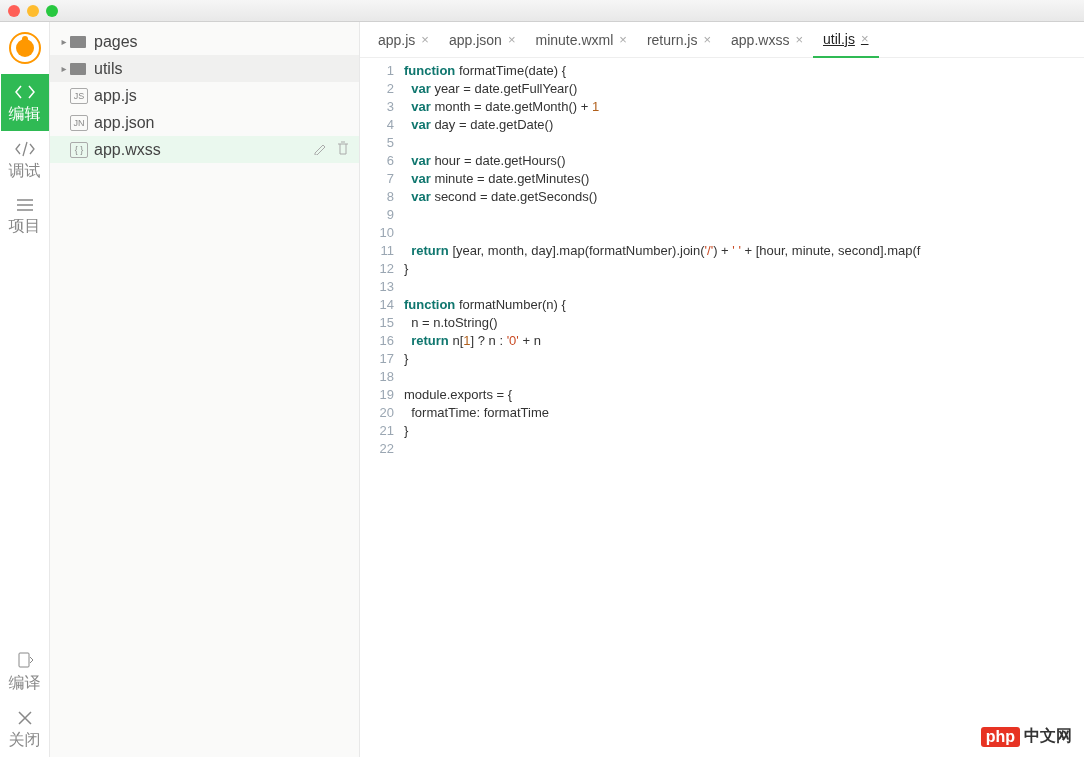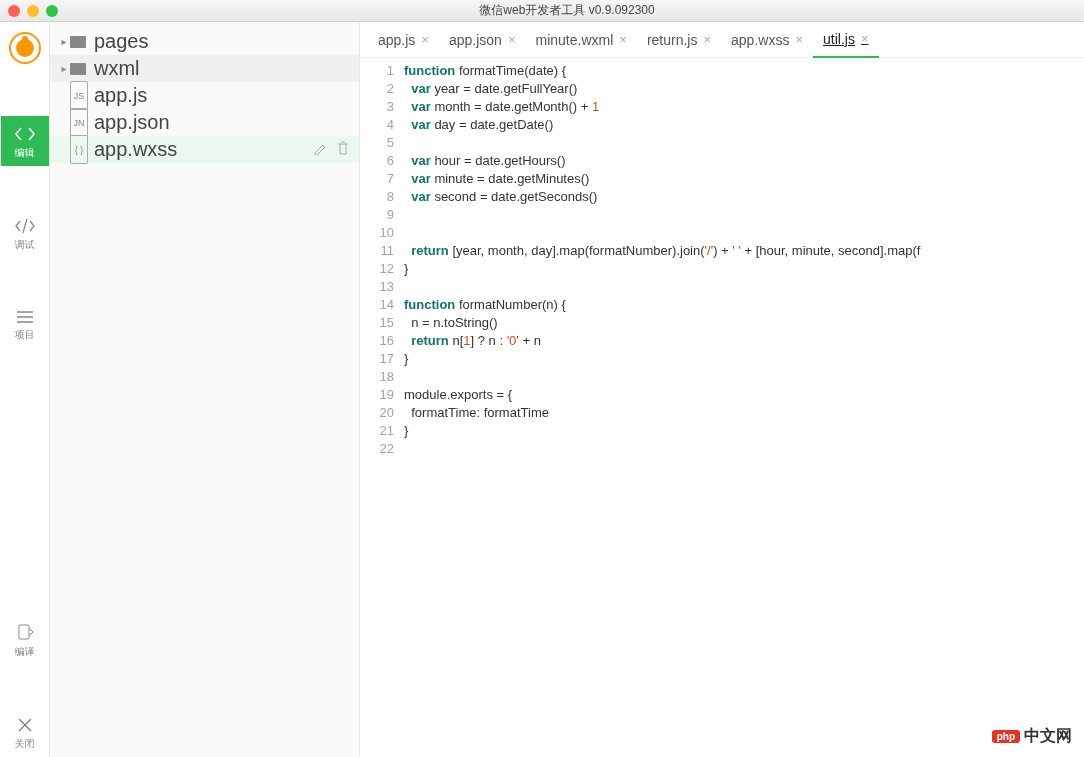--- a/index.html
+++ b/index.html
@@ -7,59 +7,58 @@
 .titlebar { height:22px; background:linear-gradient(#f6f6f6,#e8e8e8); border-bottom:1px solid #d0d0d0; display:flex; align-items:center; padding:0 8px; }
 .traffic { display:flex; gap:7px; }
 .dot { width:12px; height:12px; border-radius:50%; }
 .red{background:#ff5f57;} .yellow{background:#febc2e;} .green{background:#28c840;}
 .title { flex:1; text-align:center; font-size:12px; color:#444; }
 .main { display:flex; height:735px; }
 .leftbar { width:50px; background:#fff; border-right:1px solid #e8e8e8; display:flex; flex-direction:column; align-items:center; }
 .logo { width:32px; height:32px; border-radius:50%; background:#fff; border:2px solid #ff9800; margin:10px 0; display:flex; align-items:center; justify-content:center; }
 .logo-inner{ width:18px; height:18px; border-radius:50%; background:#ff9800; position:relative;}
 .logo-inner::after{content:"";position:absolute;top:-3px;left:6px;width:6px;height:6px;background:#ff9800;border-radius:50% 50% 0 0;}
-.leftitem { width:48px; padding:10px 0 6px; text-align:center; font-size:10px; color:#888; cursor:pointer;margin-top:42px; }
+.leftitem { width:48px; padding:10px 0 6px; text-align:center; font-size:16px; color:#888; cursor:pointer; }
 .leftitem.active { background:#2fba54; color:#fff; }
 .leftitem svg { display:block; margin:0 auto 4px; }
 .leftspacer{flex:1;}
 .sidebar { width:310px; background:#fafaf9; border-right:1px solid #e8e8e8; display:flex; flex-direction:column; }
 .proj-header { height:36px; display:flex; align-items:center; justify-content:space-between; padding:0 14px; border-bottom:1px solid #eee;}
 .proj-title { font-size:15px; color:#333; }
 .plus { color:#aaa; font-size:18px; cursor:pointer;}
 .tree { padding:6px 0; font-size:14px; color:#444; }
 .tree-row { height:27px; display:flex; align-items:center; padding-left:8px; cursor:pointer; position:relative;}
 .tree-row.hovered { background:#eaf8ee; }
 .tree-row.selected { background:#f0f0ef; }
 .tri { width:12px; text-align:center; color:#888; font-size:10px; display:inline-block;}
-.ficon { display:inline-flex; width:18px; height:29px; align-items:center; justify-content:center; margin-right:6px; font-size:9px; border:1px solid #aaa; border-radius:2px; color:#888;}
+.ficon { display:inline-flex; width:18px; height:16px; align-items:center; justify-content:center; margin-right:6px; font-size:9px; border:1px solid #aaa; border-radius:2px; color:#888;}
 .folder-icon{ width:16px; height:12px; background:#888; border-radius:1px; display:inline-block; margin-right:8px;}
-.fname { font-size:20px; }
+.fname { font-size:16px; }
 .row-actions { position:absolute; right:10px; display:flex; gap:10px; color:#aaa;}
 .editor { flex:1; display:flex; flex-direction:column; }
 .tabbar { height:36px; display:flex; align-items:center; border-bottom:1px solid #eee; padding-left:8px;}
 .tab { display:flex; align-items:center; padding:0 10px; height:36px; font-size:14px; color:#555; cursor:pointer; gap:6px;}
 .tab.active { color:#222; border-bottom:2px solid #2fba54;text-decoration:underline; }
 .tab-x { color:#aaa; font-size:13px; }
 .code { display:flex; font-family: Menlo, Consolas, monospace; font-size:13px; line-height:18px; padding-top:4px; overflow:hidden;}
 .gutter { width:44px; text-align:right; color:#9aa6b2; padding-right:10px; user-select:none;}
 .codecol { flex:1; white-space:pre; color:#333; overflow-x:hidden;}
 .kw{color:#0f766e;font-weight:700;} .st{color:#c94922;} .nm{color:#333;} .num{color:#b05f1b;}
 .watermark { position:absolute; right:12px; bottom:10px; font-size:16px; font-weight:bold; color:#333; display:flex; align-items:center; gap:4px;}
-.wm-badge{ background:#e73323; color:#fff; font-size:10px; padding:1px 5px; border-radius:3px;}
+.wm-badge{ background:#e73323; color:#fff; font-size:16px; padding:1px 5px; border-radius:3px;}
 </style>
 </head>
 <body>
 
 <div class="titlebar">
   <div class="traffic">
     <div class="dot red"></div>
     <div class="dot yellow"></div>
     <div class="dot green"></div>
   </div>
-  <div class="title">微信web开发者工具 v0.9.092300</div>
 </div>
 
 <div class="main">
   <div class="leftbar">
     <div class="logo">
         <div class="logo-inner"></div>
       </div>
     <div class="leftitem active">
       <svg width="20" height="16">
           <path d="M6 2 L1 8 L6 14 M14 2 L19 8 L14 14" stroke="#fff" stroke-width="1.5" fill="none"></path>
@@ -97,21 +96,21 @@
   <div class="sidebar">
     <div class="tree" id="tree">
         <div class="tree-row">
           <span class="tri">▸</span>
           <span class="folder-icon"></span>
           <span class="fname">pages</span>
         </div>
         <div class="tree-row selected">
           <span class="tri">▸</span>
           <span class="folder-icon"></span>
-          <span class="fname">wxml</span>
+          <span class="fname">utils</span>
         </div>
         <div class="tree-row">
           <span class="tri"></span>
           <span class="ficon">JS</span>
           <span class="fname">app.js</span>
         </div>
         <div class="tree-row">
           <span class="tri"></span>
           <span class="ficon">JN</span>
           <span class="fname">app.json</span>

